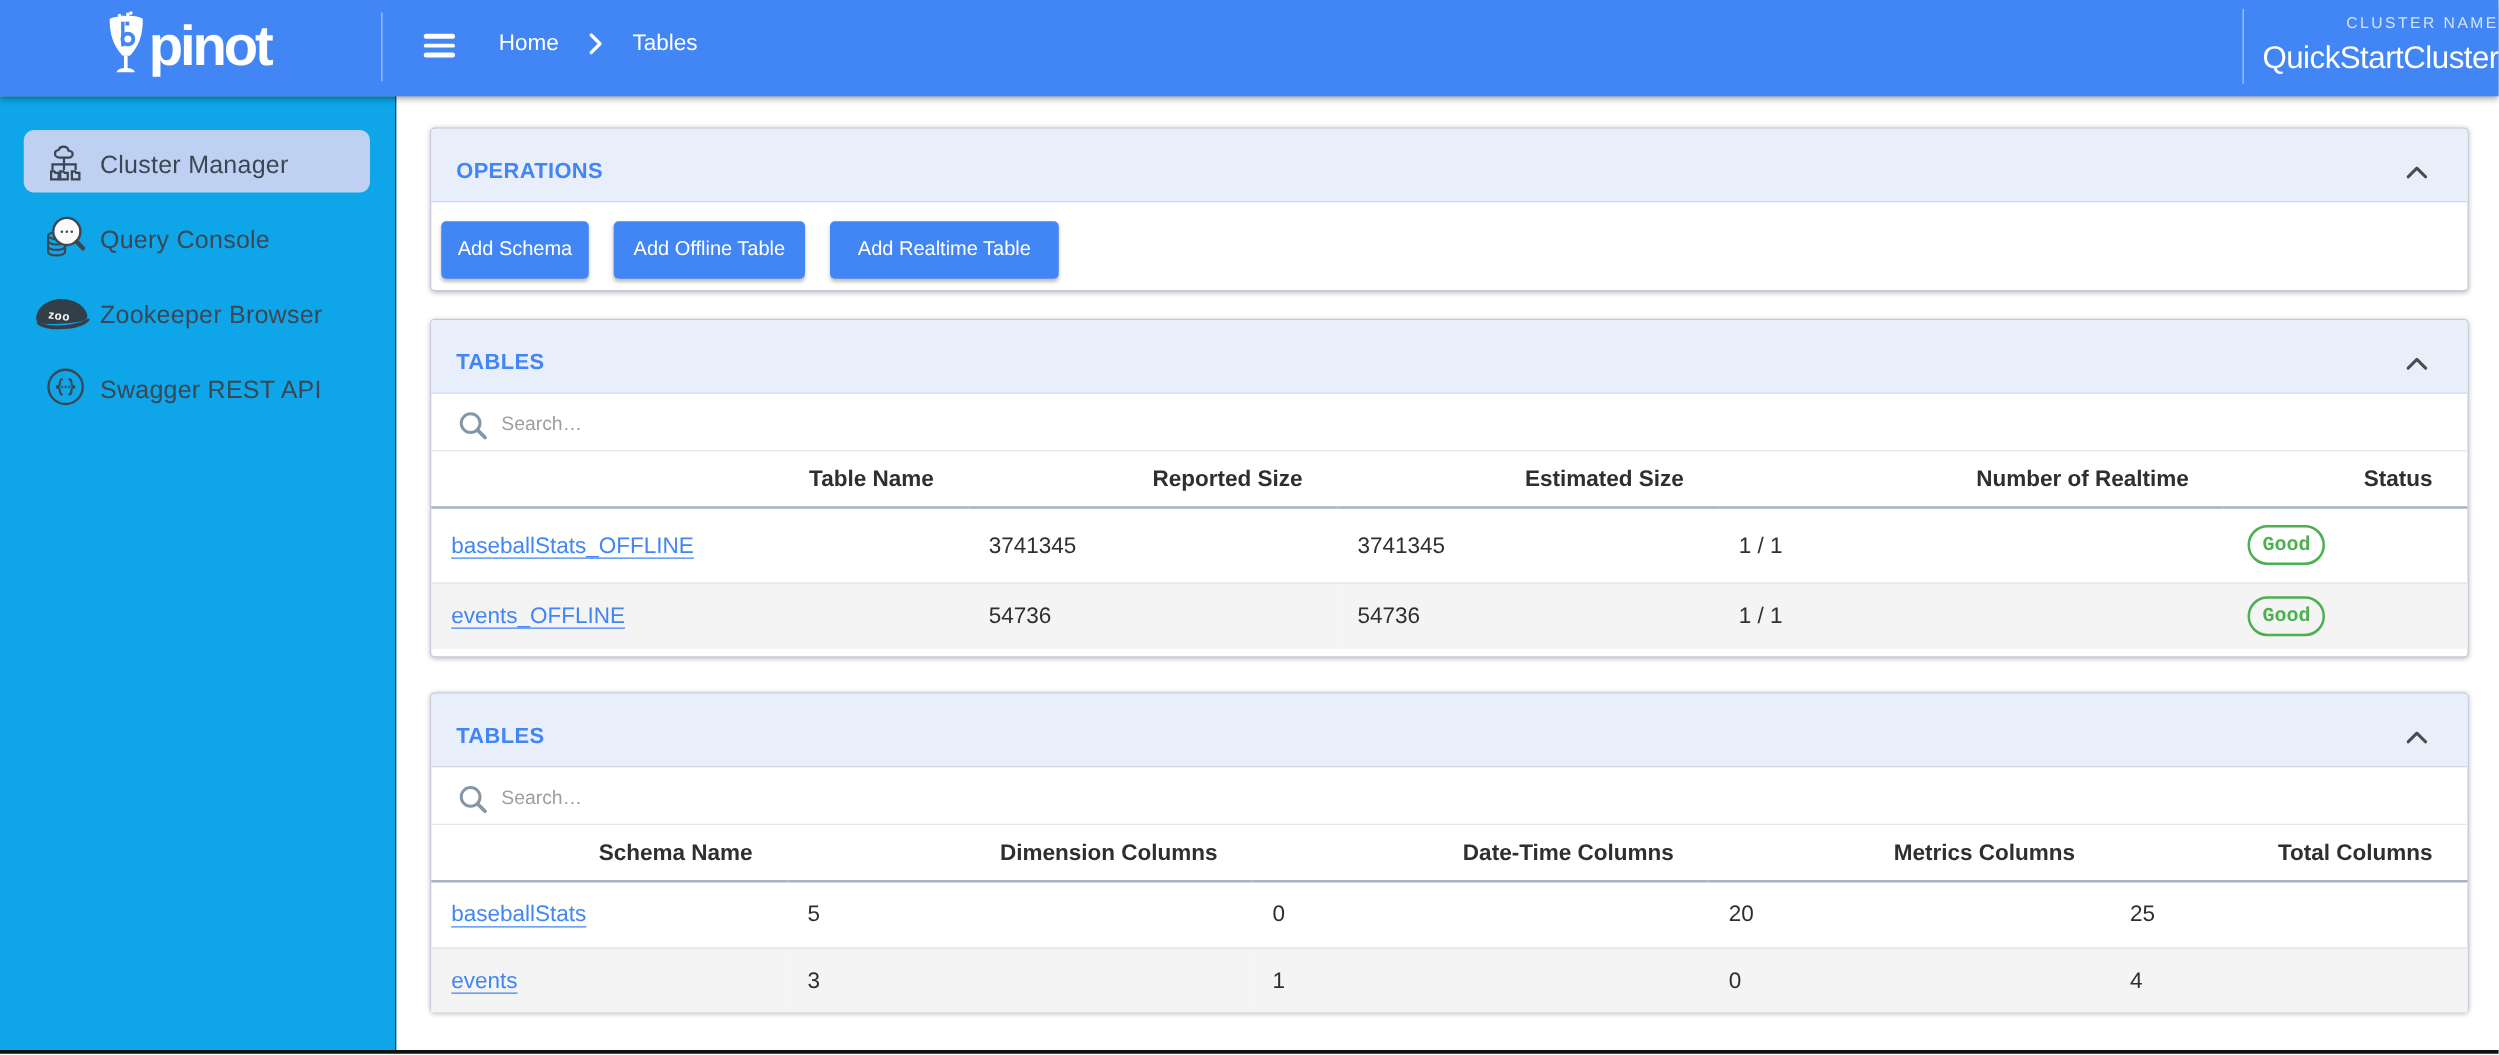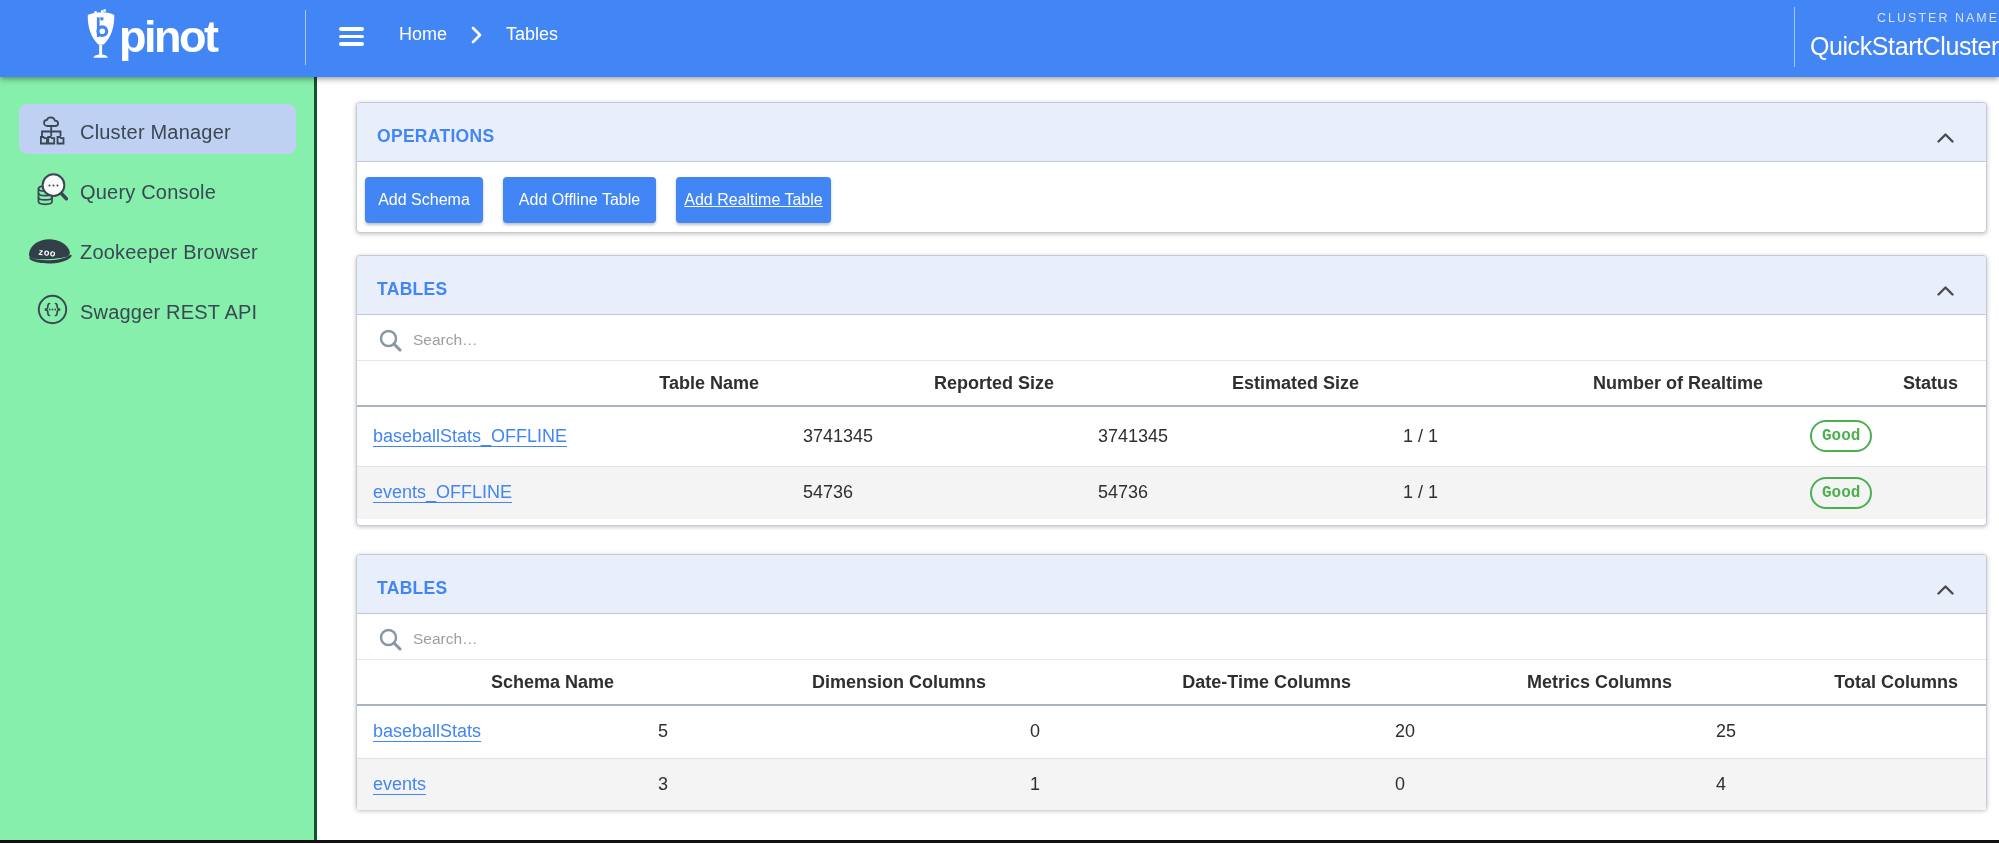--- a/index.html
+++ b/index.html
@@ -19,29 +19,29 @@
 .crumbs { position:absolute; left:399px; top:-4px; height:77px; display:flex; align-items:center;
   color:#fff; font-size:18px; }
 .crumb-sep { margin:0 24px; }
 .cluster-block { position:absolute; right:0px; top:6px; width:196px; text-align:right; }
 .topdiv2 { position:absolute; left:1794px; top:7px; width:1px; height:60px; background:rgba(255,255,255,.55); }
 .cn-label { color:rgba(255,255,255,.78); font-size:12.5px; letter-spacing:2px; margin-top:5px; }
 .cn-name { color:#fff; font-size:25px; font-weight:500; letter-spacing:-0.4px; margin-top:7px; }
 
 
 .sidebar { position:absolute; left:0; top:77px; width:317px; height:764px;
-  background:#86efac; border-right:3px solid #14532d; }
+  background:#0ea5e9; border-right:1px solid #14532d; }
 .side-item { position:absolute; left:19px; width:277px; height:50px; border-radius:8px;
   display:flex; align-items:center; color:#3b4752; font-size:20px; letter-spacing:0.2px; }
 .side-item .icon { width:31px; margin-left:18px; margin-right:12px; display:flex; justify-content:center; }
 .side-item.sel { background:#bfd1f3; }
 .side-item .label { position:relative; top:3px; }
 
 
-.card { position:absolute; left:356px; width:1631px; background:#fff;
+.card { position:absolute; left:344px; width:1631px; background:#fff;
   border:1px solid #c3cbda; border-radius:4px;
   box-shadow:0 1px 4px rgba(0,0,0,.25); }
 .card-header { height:59px; background:#e9eefb; border-bottom:1px solid #bfc9d9;
   border-radius:4px 4px 0 0; display:flex; align-items:center; padding:8px 20px 0 20px; }
 .card-title { color:#4285f4; font-size:17.5px; font-weight:bold; letter-spacing:0.3px; }
 .caret { margin-left:auto; margin-right:12px; position:relative; top:1.5px; }
 
 .btnrow { padding:15px 0 0 8px; height:70px; font-size:0; }
 .btn { display:inline-block; vertical-align:top; height:46px; line-height:46px; background:#4285f4;
   color:#fff; font-size:16px; text-align:center; border-radius:4px; margin-right:20px;
@@ -157,21 +157,21 @@
 <div class="card" style="top:102px; height:131px;">
   <div class="card-header">
     <span class="card-title">OPERATIONS</span>
     <svg class="caret" width="17" height="10" viewBox="0 0 17 10">
         <path d="M1.5,8.5 L8.5,1.5 L15.5,8.5" fill="none" stroke="#4c4c4c" stroke-width="2.4" stroke-linejoin="round" stroke-linecap="round"></path>
       </svg>
   </div>
   <div class="btnrow">
     <span class="btn" style="width:118px;">Add Schema</span>
     <span class="btn" style="width:153px;">Add Offline Table</span>
-    <span class="btn" style="width:155px;text-decoration:underline;">Add Realtime Table</span>
+    <span class="btn" style="width:183px;">Add Realtime Table</span>
   </div>
 </div>
 
 <div class="card" style="top:255px; height:271px;">
   <div class="card-header">
     <span class="card-title">TABLES</span>
     <svg class="caret" width="17" height="10" viewBox="0 0 17 10">
         <path d="M1.5,8.5 L8.5,1.5 L15.5,8.5" fill="none" stroke="#4c4c4c" stroke-width="2.4" stroke-linejoin="round" stroke-linecap="round"></path>
       </svg>
   </div>

